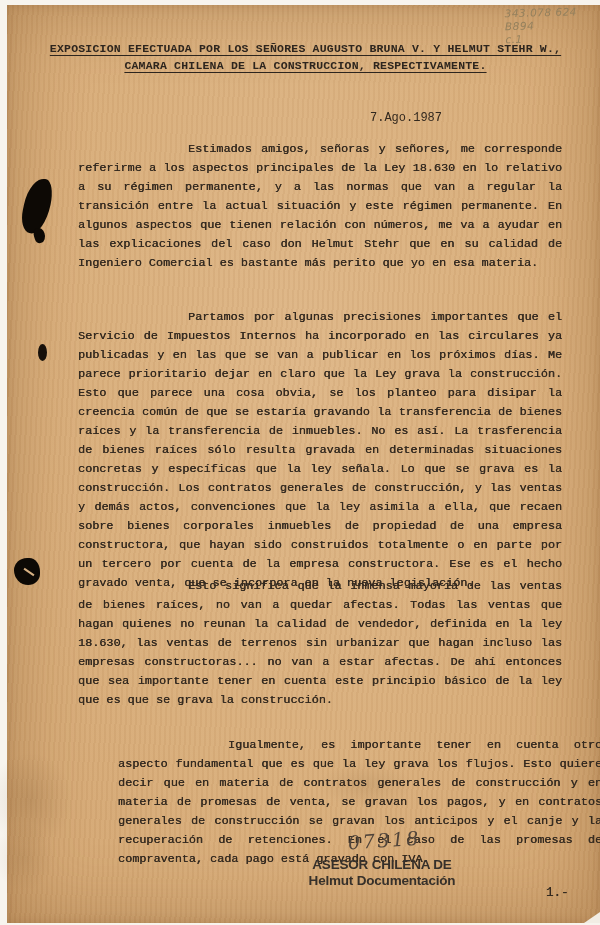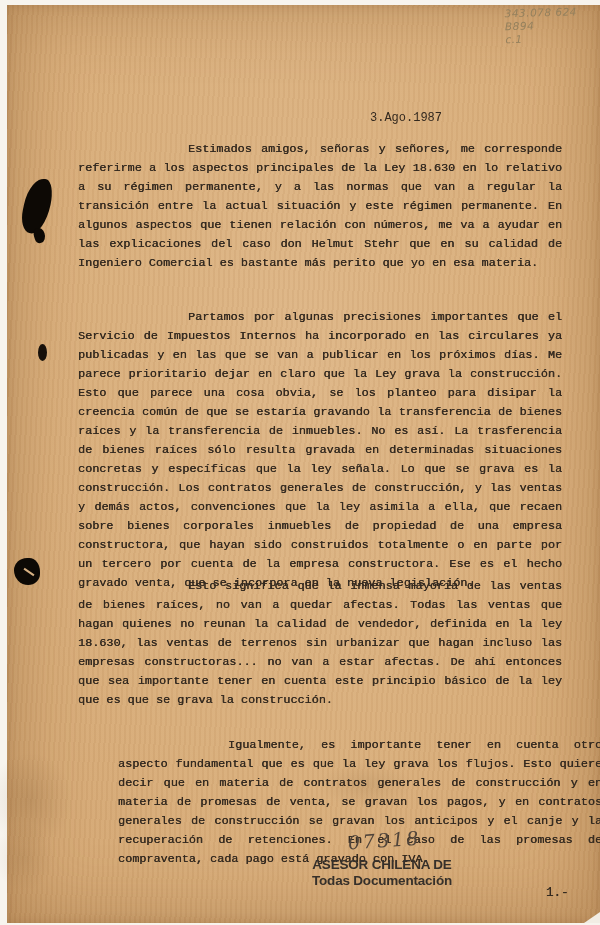--- a/index.html
+++ b/index.html
@@ -87,35 +87,37 @@
       <i></i>
     </div>
 
   <div class="abs catalog">
     <div>343.078 624</div>
     <div>B894</div>
     <div>c.1</div>
   </div>
 
   <div class="abs title">
+    <div><span class="tline">EXPOSICION EFECTUADA POR LOS SEÑORES AUGUSTO BRUNA V. Y HELMUT STEHR W.,</span></div>
+    <div><span class="tline">CAMARA CHILENA DE LA CONSTRUCCION, RESPECTIVAMENTE.</span></div>
   </div>
 
-  <div class="abs date">3.Ago.1987</div>
+  <div class="abs date">7.Ago.1987</div>
 
   <p class="abs para p1">Estimados amigos, señoras y señores, me corresponde referirme a los aspectos principales de la Ley 18.630 en lo relativo a su régimen permanente, y a las normas que van a regular la transición entre la actual situación y este régimen permanente. En algunos aspectos que tienen relación con números, me va a ayudar en las explicaciones del caso don Helmut Stehr que en su calidad de Ingeniero Comercial es bastante más perito que yo en esa materia.</p>
 
   <p class="abs para p2">Partamos por algunas precisiones importantes que el Servicio de Impuestos Internos ha incorporado en las circulares ya publicadas y en las que se van a publicar en los próximos días. Me parece prioritario dejar en claro que la Ley grava la construcción. Esto que parece una cosa obvia, se los planteo para disipar la creencia común de que se estaría gravando la transferencia de bienes raíces y la transferencia de inmuebles. No es así. La trasferencia de bienes raíces sólo resulta gravada en determinadas situaciones concretas y específicas que la ley señala. Lo que se grava es la construcción. Los contratos generales de construcción, y las ventas y demás actos, convenciones que la ley asimila a ella, que recaen sobre bienes corporales inmuebles de propiedad de una empresa constructora, que hayan sido construidos totalmente o en parte por un tercero por cuenta de la empresa constructora. Ese es el hecho gravado venta, que se incorpora en la nueva legislación.</p>
 
   <p class="abs para p3"><span>Esto significa que la inmensa mayoría de las ventas de bienes raíces, no van a quedar afectas. Todas las ventas que hagan quienes no reunan la calidad de vendedor, definida en la ley 18.630, las ventas de terrenos sin urbanizar que hagan incluso las empresas constructoras... no van a estar afectas. De ahí entonces que sea importante tener en cuenta este principio básico de la ley que es </span><span class="u">que se grava la construcción</span><span>.</span></p>
 
   <p class="abs para p4">Igualmente, es importante tener en cuenta otro aspecto fundamental que es que la ley grava los flujos. Esto quiere decir que en materia de contratos generales de construcción y en materia de promesas de venta, se gravan los pagos, y en contratos generales de construcción se gravan los anticipos y el canje y la recuperación de retenciones. En el caso de las promesas de compraventa, cada pago está gravado con IVA.</p>
 
   <div class="abs inv">07318</div>
 
   <div class="abs stamp">
     <div>ASESOR CHILENA DE</div>
-    <div>Todas Documentación</div>
+    <div>Helmut Documentación</div>
   </div>
 
   <div class="abs pageno">1.-</div>
 
   <div class="abs corner"></div>
 </div>
 
 </body></html>

